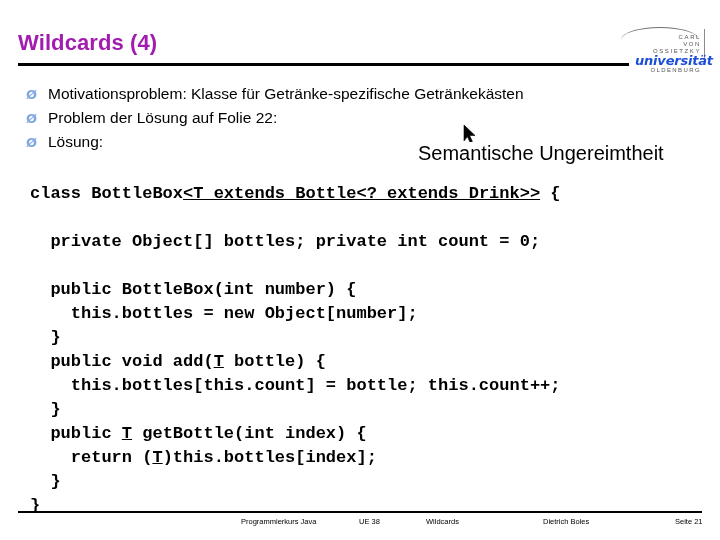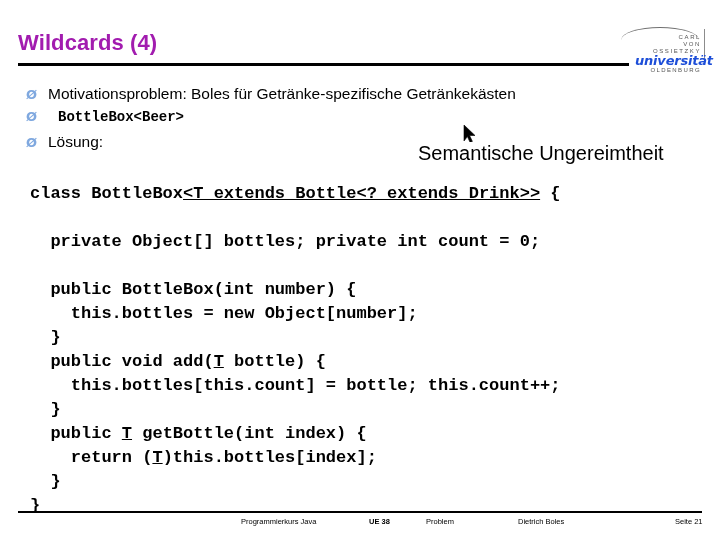--- a/index.html
+++ b/index.html
@@ -181,23 +181,23 @@
     height: 14px;
   }
   #footer .f {
     position: absolute;
     font-family: "Liberation Sans", sans-serif;
     font-size: 7.5px;
     color: #000000;
     white-space: nowrap;
   }
   #footer .f0 { left: 223px; }
-  #footer .f1 { left: 351px; font-weight: bold; }
+  #footer .f1 { left: 341px; }
   #footer .f2 { left: 408px; }
-  #footer .f3 { left: 500px; }
+  #footer .f3 { left: 525px; }
   #footer .f4 { left: 657px; }
 </style>
 </head>
 <body>
 
 <div id="slide-title">Wildcards (4)</div>
 <div id="title-rule"></div>
 
 <div id="logo">
   <div class="logo-arc"></div>
@@ -206,42 +206,42 @@
   <div class="logo-small logo-von">VON</div>
   <div class="logo-small logo-oss">OSSIETZKY</div>
   <div class="logo-uni">universität</div>
   <div class="logo-old">OLDENBURG</div>
 </div>
 
 <div id="bullets">
 
   <div class="bullet-row">
     <span class="bullet-mark">Ø</span>
-    <span class="bullet-text">Motivationsproblem: Boles für Getränke-spezifische Getränkekästen</span>
+    <span class="bullet-text">Motivationsproblem: Klasse für Getränke-spezifische Getränkekästen</span>
   </div>
 
   <div class="bullet-row">
     <span class="bullet-mark">Ø</span>
-    <span class="mono" style="padding-left:10px;">BottleBox&lt;Beer&gt;</span>
+    <span class="bullet-text">Problem der Lösung auf Folie 22:</span>
   </div>
 
   <div class="bullet-row">
     <span class="bullet-mark">Ø</span>
     <span class="bullet-text">Lösung:</span>
   </div>
 
 </div>
 
 <svg id="cursor-arrow" viewBox="0 0 16 18">
   <path d="M2 17 L2 1 L13 11.5 L7.6 11.5 L10.4 17.4 L8.1 18.4 L5.4 12.6 Z" fill="#000000" stroke="#000000" stroke-width="0.6"></path>
 </svg>
 <div id="annotation">Semantische Ungereimtheit</div>
 
 <div id="code"><div><span>class BottleBox</span><span class="u">&lt;T extends Bottle&lt;? extends Drink&gt;&gt;</span><span> {</span></div><div>&nbsp;</div><div><span>  private Object[] bottles; private int count = 0;</span></div><div>&nbsp;</div><div><span>  public BottleBox(int number) {</span></div><div><span>    this.bottles = new Object[number];</span></div><div><span>  }</span></div><div><span>  public void add(</span><span class="u">T</span><span> bottle) {</span></div><div><span>    this.bottles[this.count] = bottle; this.count++;</span></div><div><span>  }</span></div><div><span>  public </span><span class="u">T</span><span> getBottle(int index) {</span></div><div><span>    return (</span><span class="u">T</span><span>)this.bottles[index];</span></div><div><span>  }</span></div><div><span>}</span></div></div>
 
 <div id="footer-rule"></div>
 <div id="footer">
   <span class="f f0">Programmierkurs Java</span>
   <span class="f f1">UE 38</span>
-  <span class="f f2">Problem</span>
+  <span class="f f2">Wildcards</span>
   <span class="f f3">Dietrich Boles</span>
   <span class="f f4">Seite 21</span>
 </div>
 
 </body></html>

